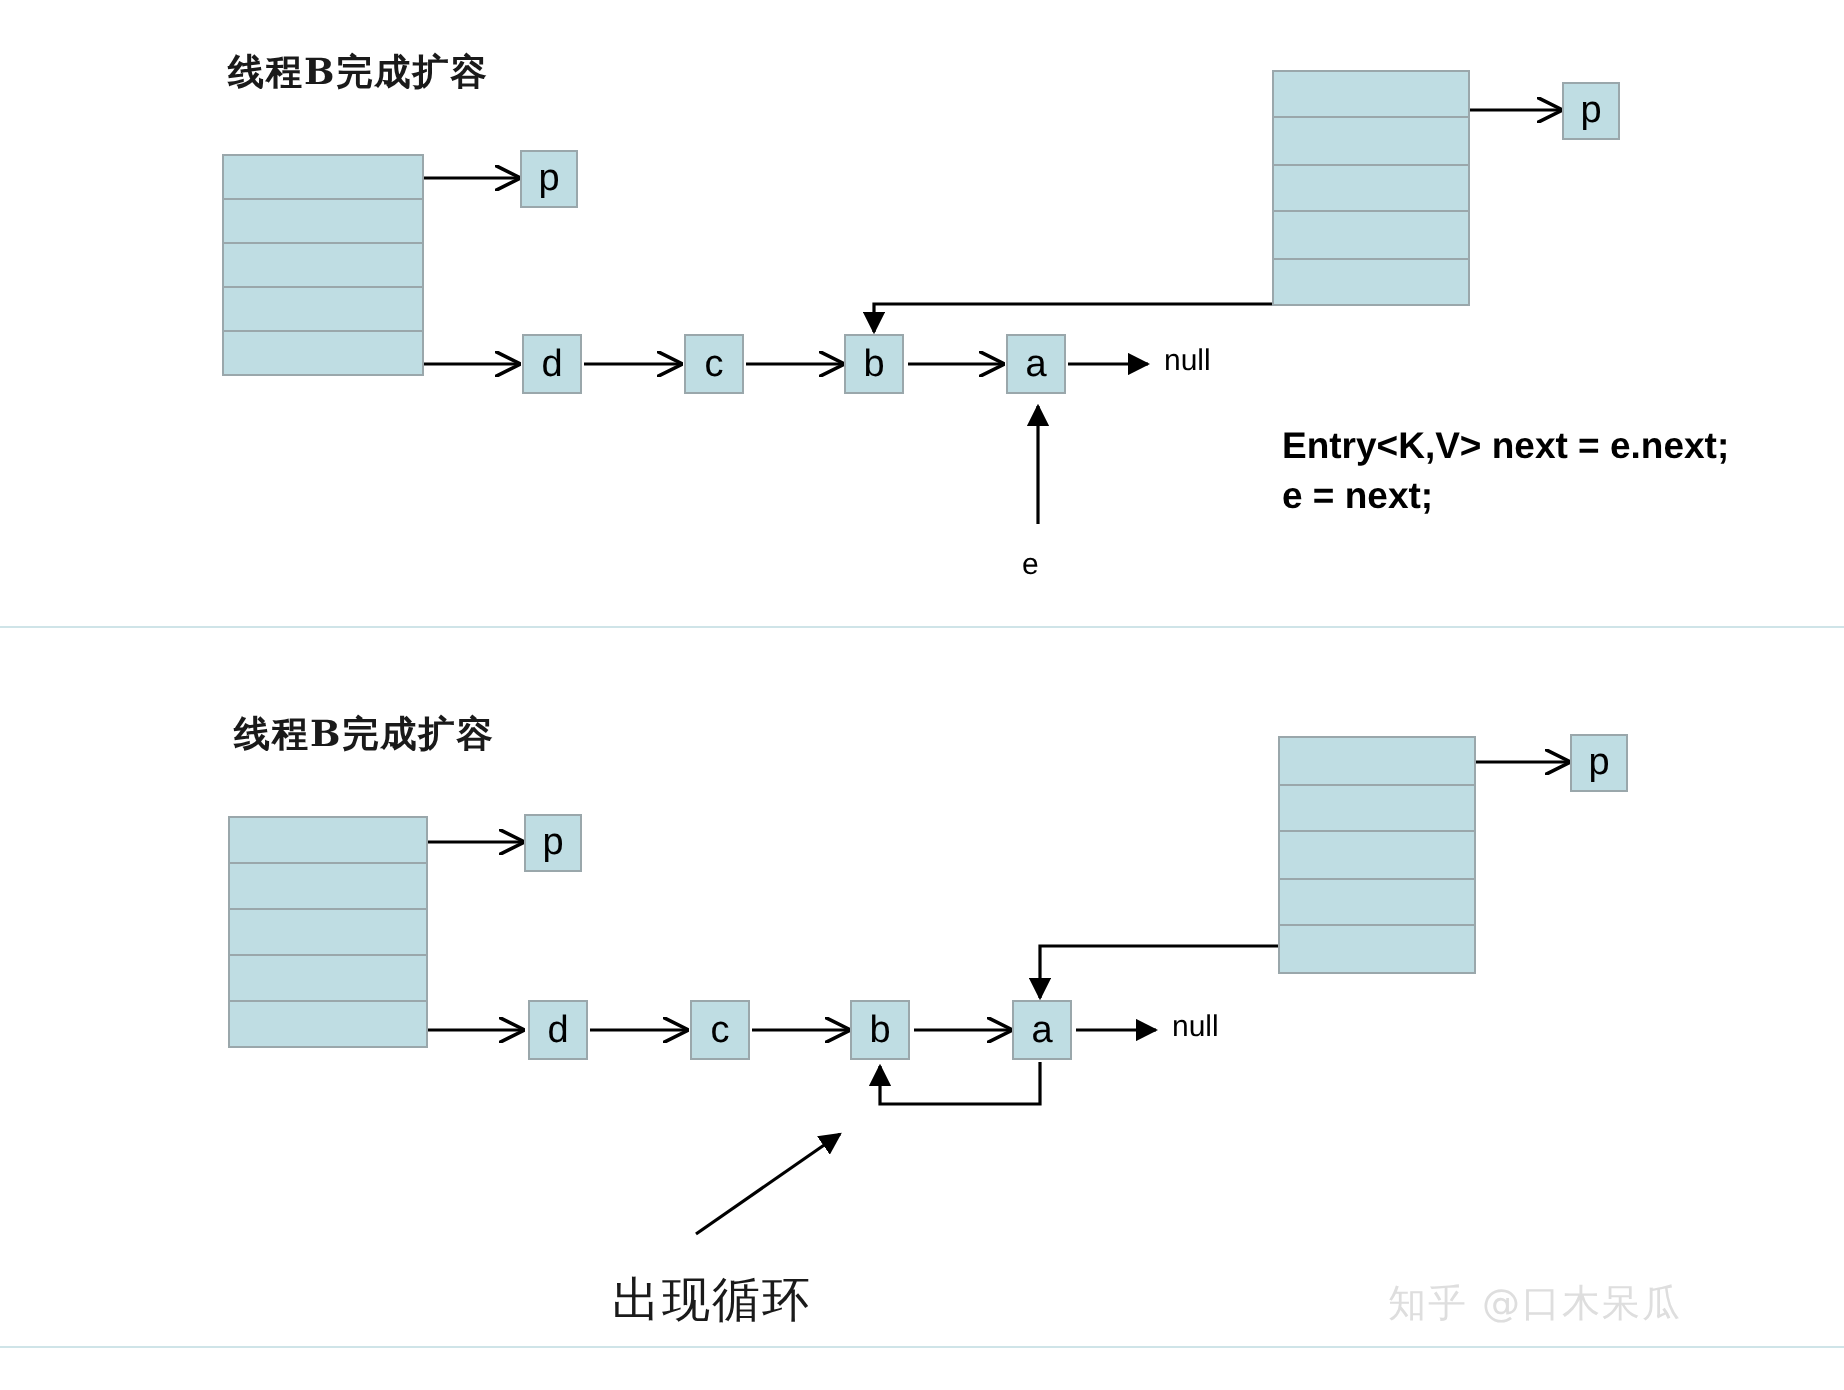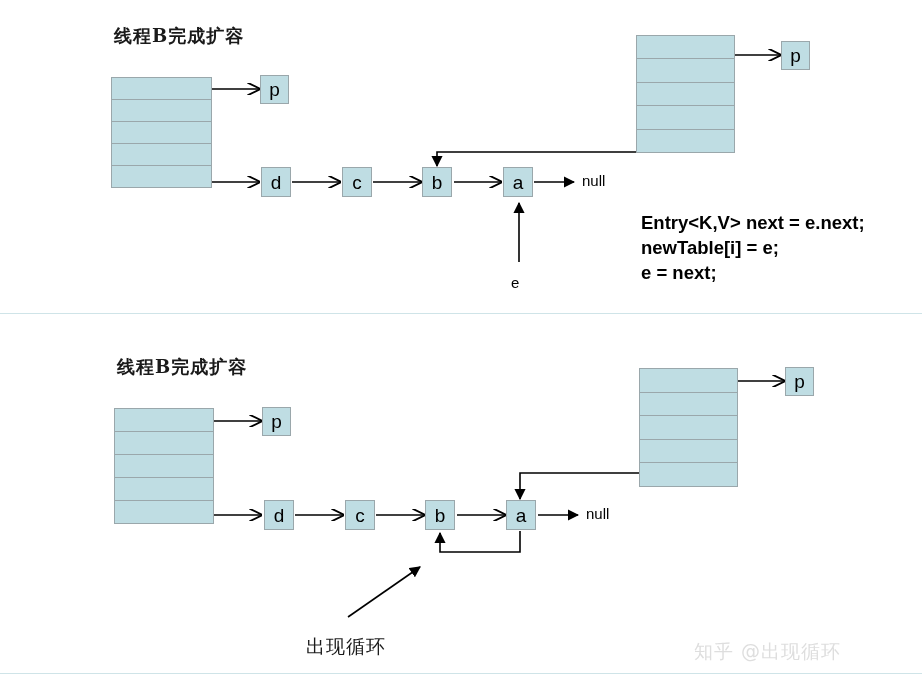--- a/index.html
+++ b/index.html
@@ -84,21 +84,21 @@
     font-size: 18.5px;
     color: #000;
     line-height: 25px;
     white-space: nowrap;
   }
 
   
   .cjk-note {
     position: absolute;
     font-family: "DejaVu Serif", "Liberation Serif", serif;
-    font-size: 19px;
+    font-size: 24px;
     color: #1a1a1a;
     letter-spacing: 1px;
     white-space: nowrap;
   }
 
   
   .watermark {
     position: absolute;
     font-family: "DejaVu Sans", sans-serif;
     font-size: 19px;
@@ -201,21 +201,20 @@
     <div class="node" style="left:342px; top:167px; width:30px; height:30px;">c</div>
     <div class="node" style="left:422px; top:167px; width:30px; height:30px;">b</div>
     <div class="node" style="left:503px; top:167px; width:30px; height:30px;">a</div>
 
     <div class="plain-label" style="left:582px; top:173px;">null</div>
 
     <div class="plain-label" style="left:511px; top:275px;">e</div>
 
     <div class="code-block" style="left:641px; top:178px;margin-top:32px;">
       <div>Entry&lt;K,V&gt; next = e.next;</div>
-      <div>newTable[i] = e;</div>
       <div>e = next;</div>
     </div>
   </div>
 
   <div class="panel" id="panel-bottom">
 
     <div class="title" style="left:117px; top:41px;">线程B完成扩容</div>
 
     <div class="table-block" style="left:114px; top:94px; width:100px; height:116px;">
       <div class="cell"></div>
@@ -239,15 +238,15 @@
     <div class="node" style="left:264px; top:186px; width:30px; height:30px;">d</div>
     <div class="node" style="left:345px; top:186px; width:30px; height:30px;">c</div>
     <div class="node" style="left:425px; top:186px; width:30px; height:30px;">b</div>
     <div class="node" style="left:506px; top:186px; width:30px; height:30px;">a</div>
 
     <div class="plain-label" style="left:586px; top:192px;">null</div>
 
     <div class="cjk-note" style="left:306px; top:320px;">出现循环</div>
   </div>
 
-  <div class="watermark" style="left:694px; top:639px;">知乎 @出现循环</div>
+  <div class="watermark" style="left:694px; top:639px;">知乎 @口木呆瓜</div>
 
 </div>
 
 </body></html>

